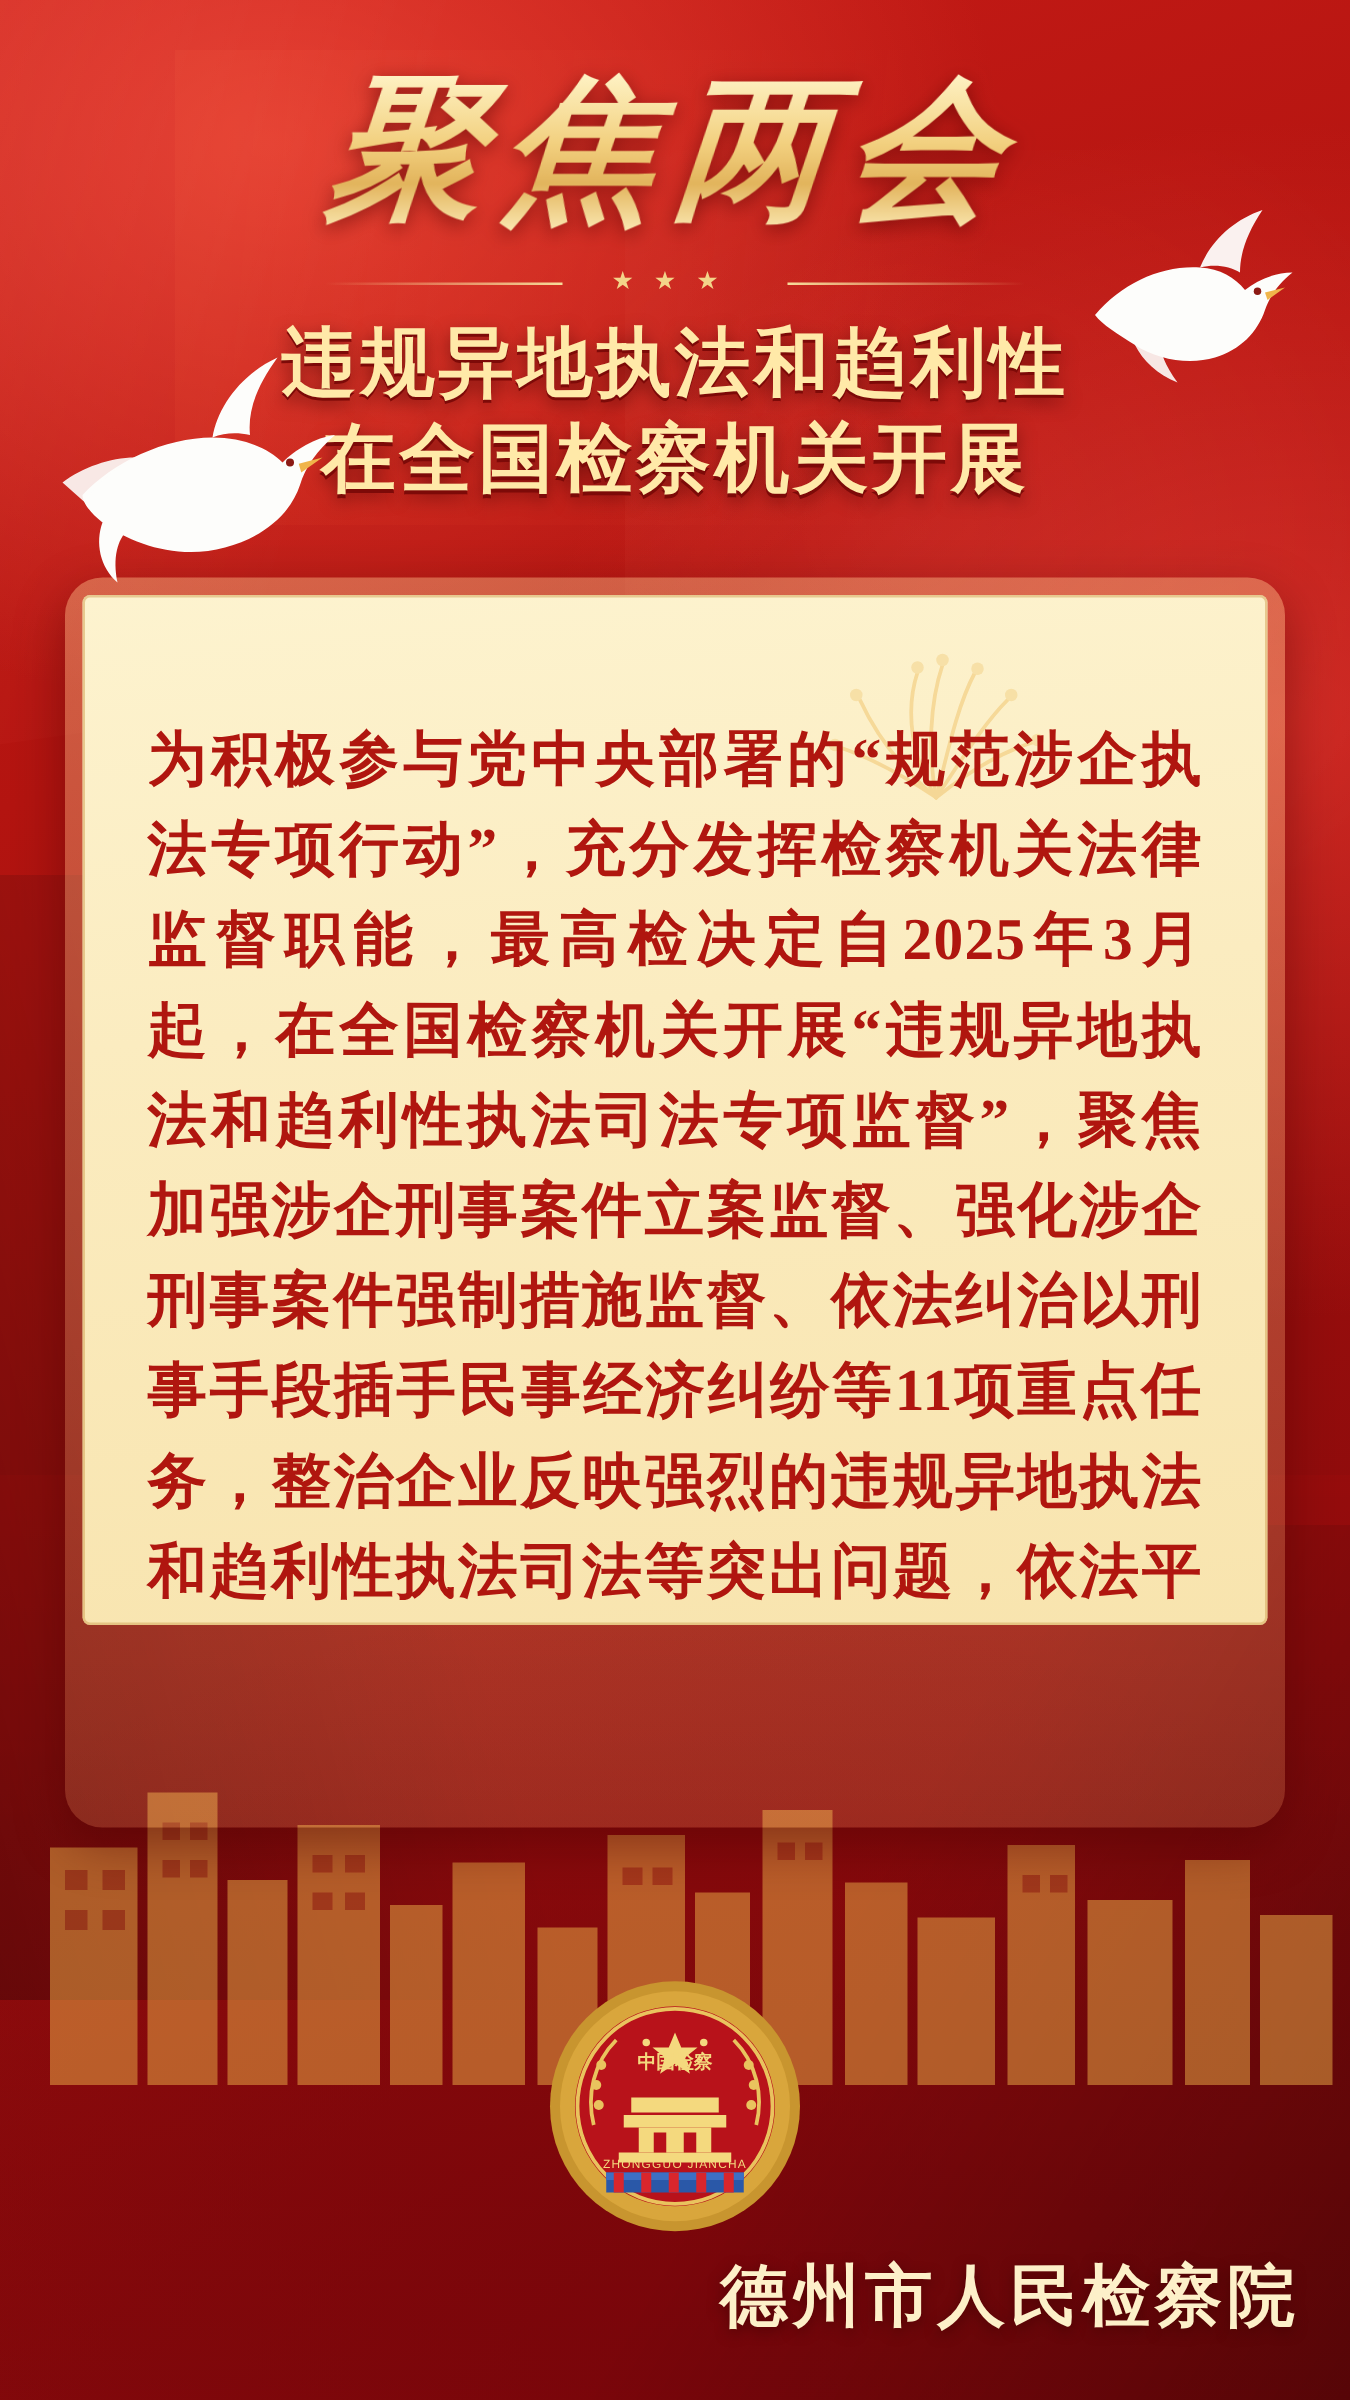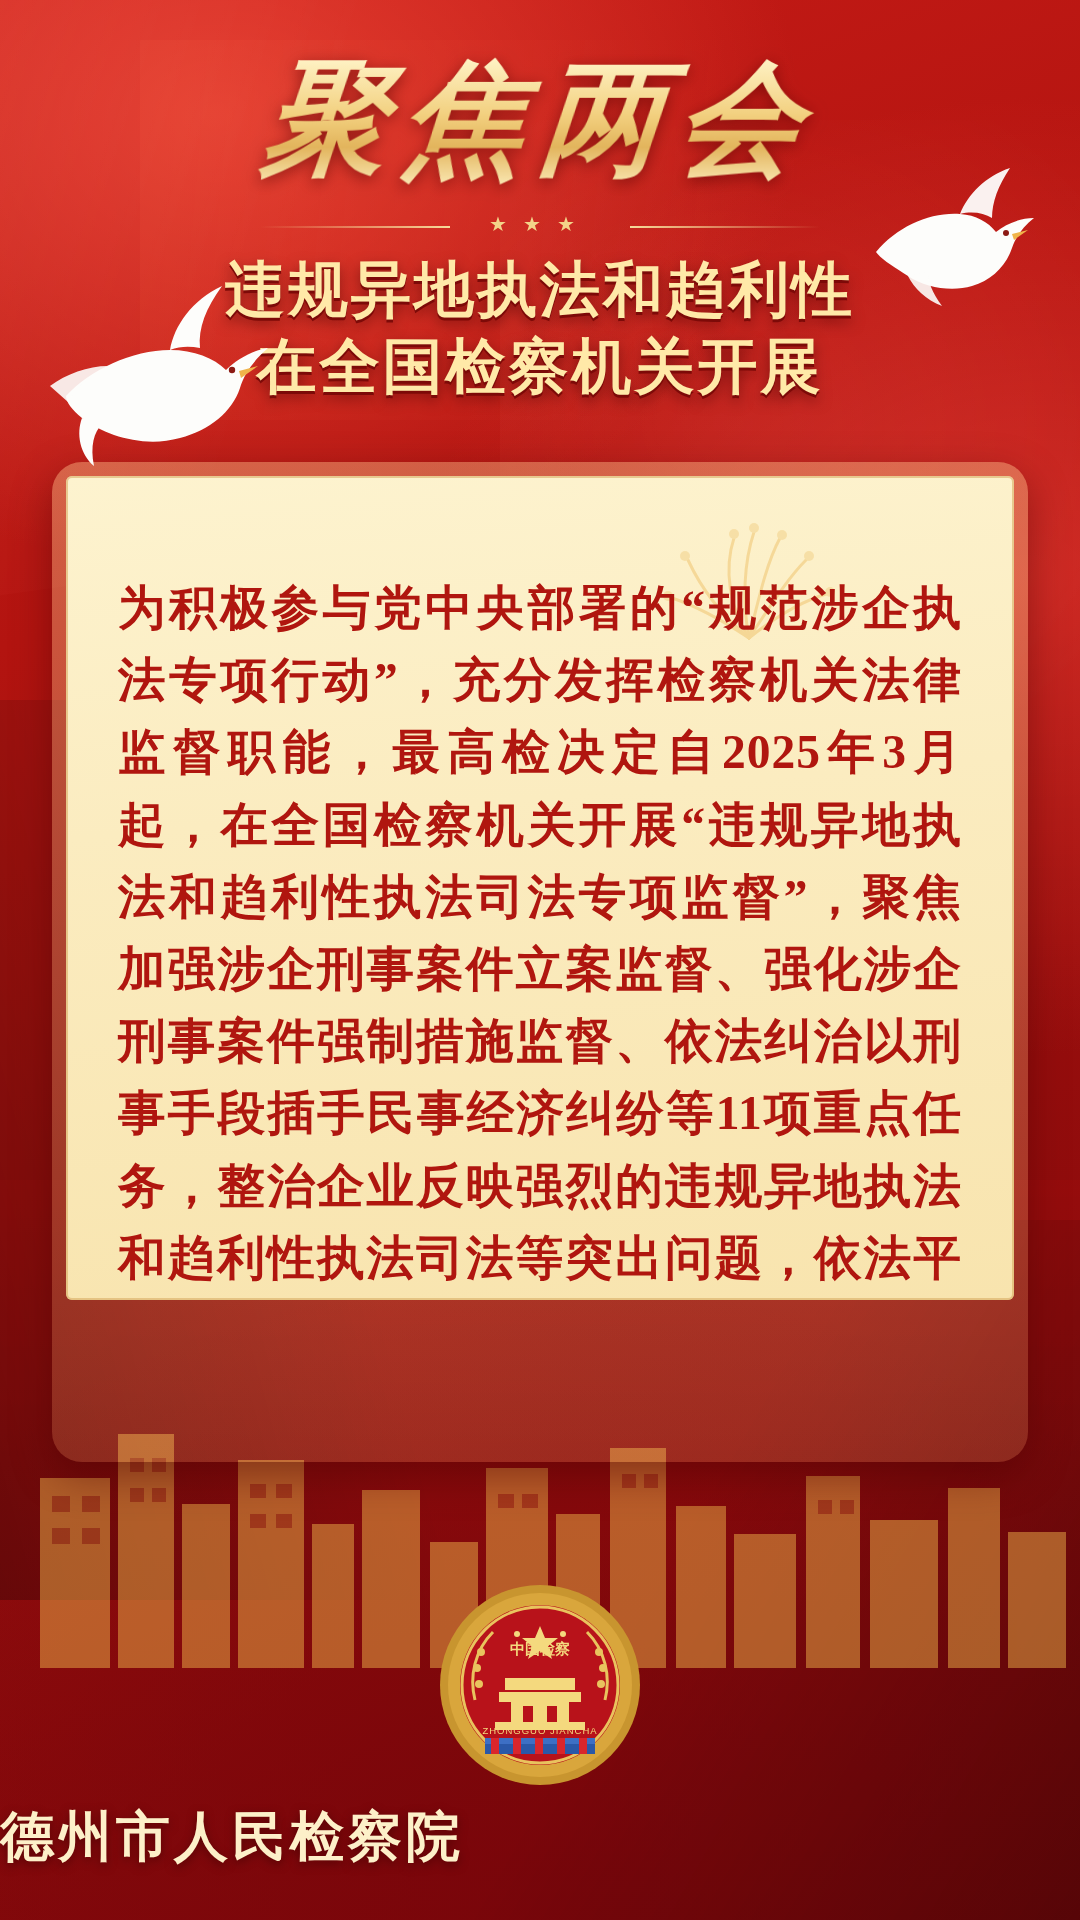--- a/index.html
+++ b/index.html
@@ -170,21 +170,21 @@
     width: 210px;
     height: 210px;
     z-index: 8;
     text-align: center;
   }
   .footer-name {
     position: absolute;
     left: 0;
     bottom: 46px;
     width: 1040px;
-    text-align: left;
+    text-align: right;
     font-family: "Liberation Serif", serif;
     font-weight: bold;
     font-size: 54px;
     letter-spacing: 4px;
     color: #fdf0c9;
     text-shadow: 0 3px 10px rgba(60,0,0,0.6);
     z-index: 8;
   }
 </style>
 </head>

